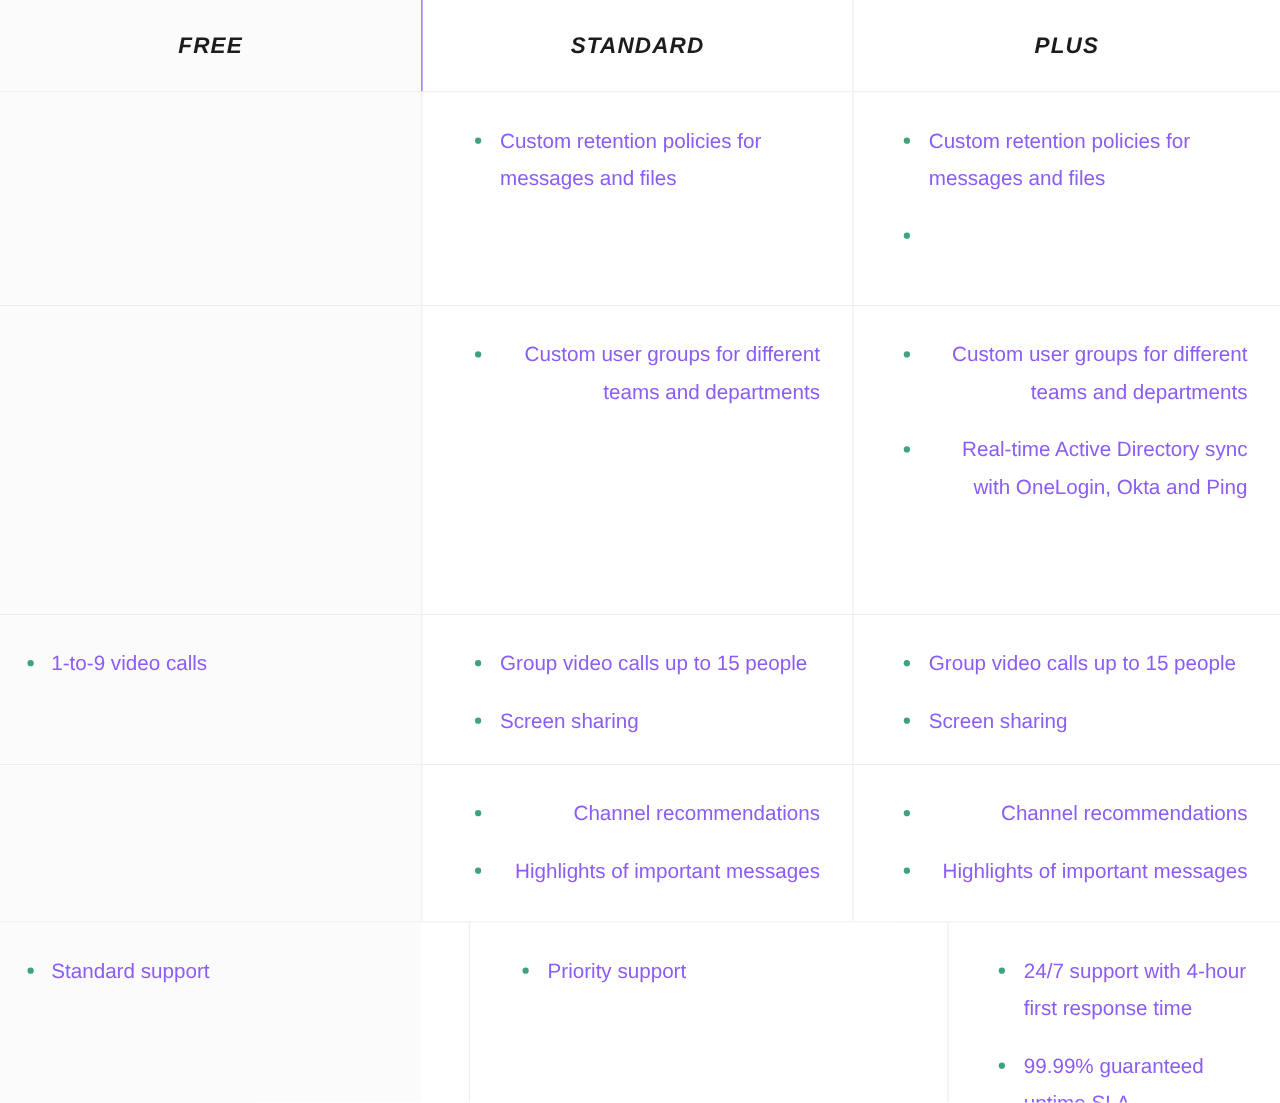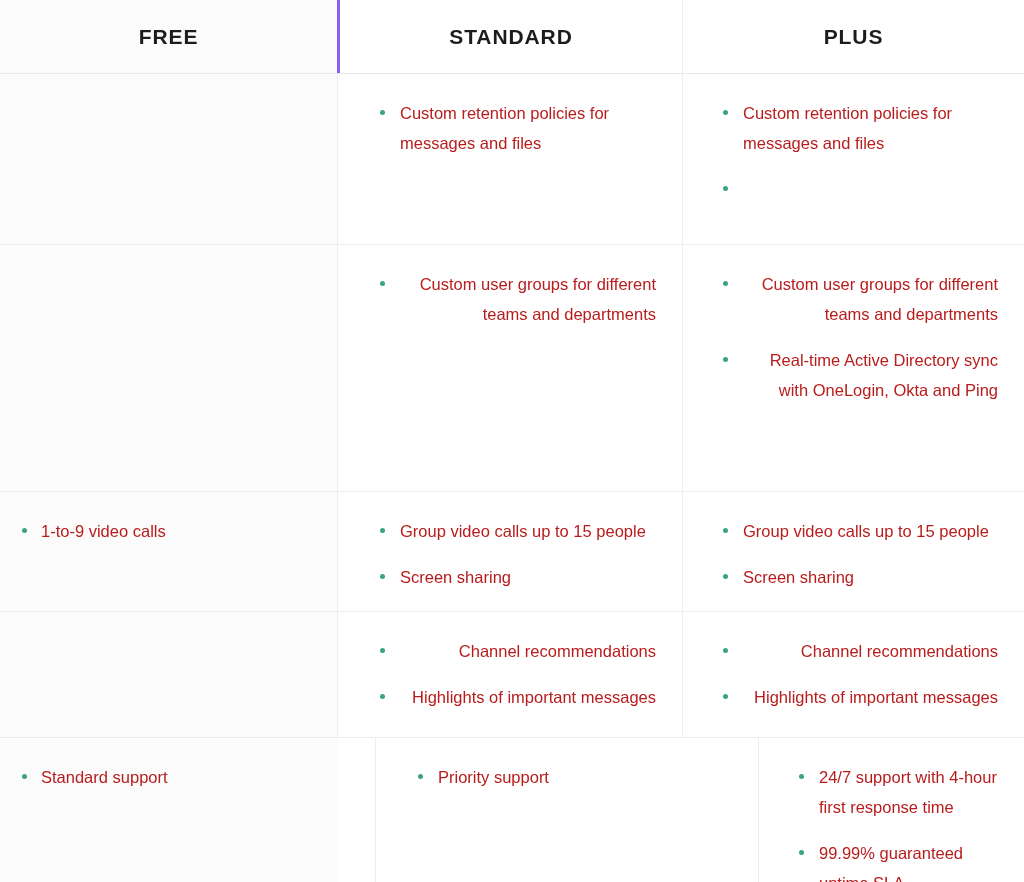--- a/index.html
+++ b/index.html
@@ -31,27 +31,28 @@
     flex: 0 0 74px;
     border-bottom: 1px solid #e9e9ea;
     box-sizing: border-box;
   }
   .header-cell {
     display: flex;
     align-items: center;
     justify-content: center;
     box-sizing: border-box;
     font-weight: bold;
-    font-size: 21px;
+    font-size: 18px;
     letter-spacing: 0.9px;
     color: #1d1c1d;
     text-transform: uppercase;
+    font-style: italic;
   }
   .col-free   { flex: 0 0 337px; background: #fbfbfb; }
-  .col-std    { flex: 0 0 345px; border-left: 3px solid #8b5cf6; background: #ffffff; }
+  .col-std    { flex: 0 0 345px; border-left: 1px solid #8b5cf6; background: #ffffff; }
   .col-plus   { flex: 1 1 auto;  border-left: 1px solid #eeeeef; background: #ffffff; }
 
   
   .table-body {
     display: flex;
     flex-direction: column;
     flex: 1 1 auto;
   }
   .table-row {
     display: flex;
@@ -76,21 +77,21 @@
     list-style: none;
     margin: 0;
     padding: 0;
   }
   .feature-item {
     position: relative;
     padding-left: 20px;
     margin-bottom: 16px;
     font-size: 16.5px;
     line-height: 30px;
-    color: #b91c1c;
+    color: #8b5cf6;
   }
   .feature-item:last-child { margin-bottom: 0; }
   .feature-item .bullet {
     position: absolute;
     left: 0;
     top: 12px;
     width: 5px;
     height: 5px;
     border-radius: 50%;
     background: #3fa37a;

